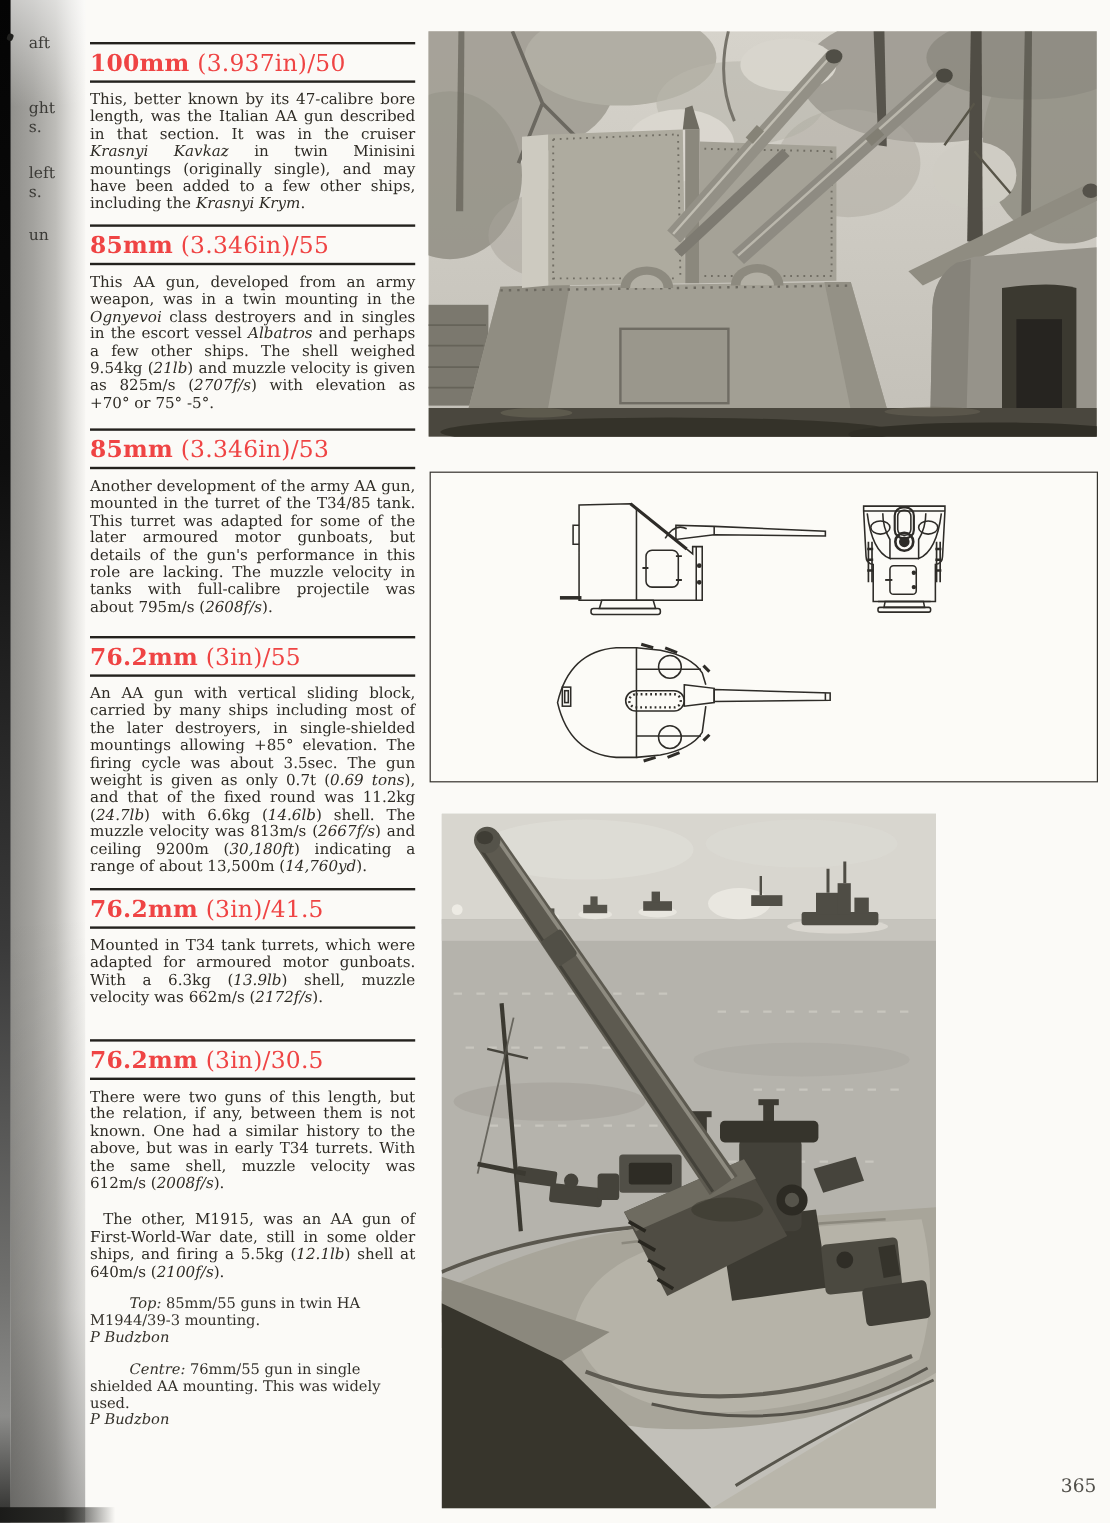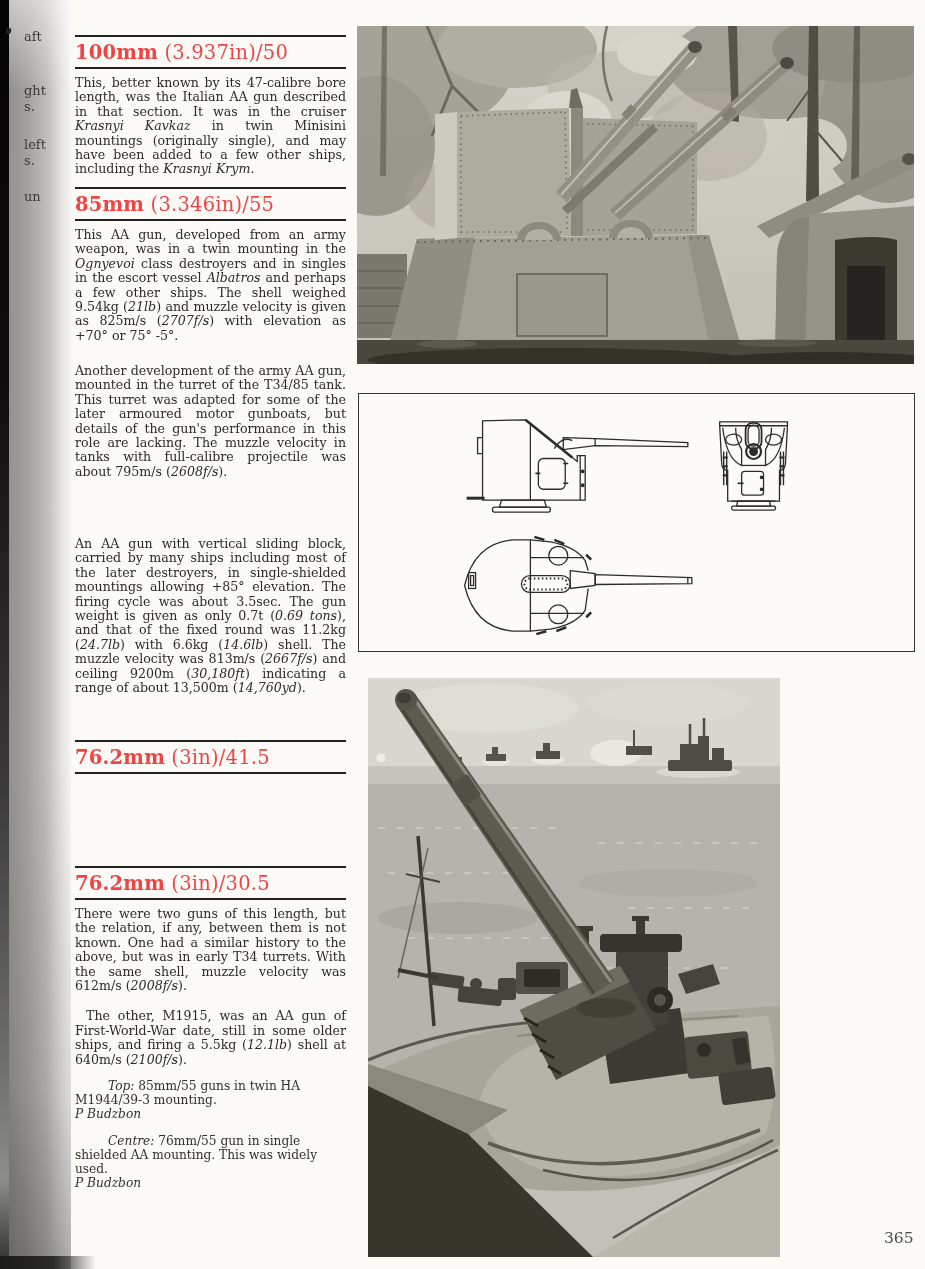--- a/index.html
+++ b/index.html
@@ -75,31 +75,38 @@
     </section>
 
     <section class="sec s1">
       <div class="headwrap">
         <span class="head"><span class="hb">85mm</span><span class="hrest"> (3.346in)/55</span></span>
       </div>
       <p class="bodyp"><span>This AA gun, developed from an army weapon, was in a twin mounting in the </span><span class="it">Ognyevoi</span><span> class destroyers and in singles in the escort vessel </span><span class="it">Albatros</span><span> and perhaps a few other ships. The shell weighed 9.54kg (</span><span class="it">21lb</span><span>) and muzzle velocity is given as 825m/s (</span><span class="it">2707f/s</span><span>) with elevation as +70° or 75° -5°.</span></p>
     </section>
 
     <section class="sec s2">
+      <div class="headwrap">
+        <span class="head"><span class="hb">85mm</span><span class="hrest"> (3.346in)/53</span></span>
+      </div>
       <p class="bodyp"><span>Another development of the army AA gun, mounted in the turret of the T34/85 tank. This turret was adapted for some of the later armoured motor gunboats, but details of the gun's performance in this role are lacking. The muzzle velocity in tanks with full-calibre projectile was about 795m/s (</span><span class="it">2608f/s</span><span>).</span></p>
     </section>
 
     <section class="sec s3">
+      <div class="headwrap">
+        <span class="head"><span class="hb">76.2mm</span><span class="hrest"> (3in)/55</span></span>
+      </div>
       <p class="bodyp"><span>An AA gun with vertical sliding block, carried by many ships including most of the later destroyers, in single-shielded mountings allowing +85° elevation. The firing cycle was about 3.5sec. The gun weight is given as only 0.7t (</span><span class="it">0.69 tons</span><span>), and that of the fixed round was 11.2kg (</span><span class="it">24.7lb</span><span>) with 6.6kg (</span><span class="it">14.6lb</span><span>) shell. The muzzle velocity was 813m/s (</span><span class="it">2667f/s</span><span>) and ceiling 9200m (</span><span class="it">30,180ft</span><span>) indicating a range of about 13,500m (</span><span class="it">14,760yd</span><span>).</span></p>
     </section>
 
     <section class="sec s4">
       <div class="headwrap">
         <span class="head"><span class="hb">76.2mm</span><span class="hrest"> (3in)/41.5</span></span>
       </div>
+      <p class="bodyp"><span>Mounted in T34 tank turrets, which were adapted for armoured motor gunboats. With a 6.3kg (</span><span class="it">13.9lb</span><span>) shell, muzzle velocity was 662m/s (</span><span class="it">2172f/s</span><span>).</span></p>
     </section>
 
     <section class="sec s5">
       <div class="headwrap">
         <span class="head"><span class="hb">76.2mm</span><span class="hrest"> (3in)/30.5</span></span>
       </div>
       <p class="bodyp"><span>There were two guns of this length, but the relation, if any, between them is not known. One had a similar history to the above, but was in early T34 turrets. With the same shell, muzzle velocity was 612m/s (</span><span class="it">2008f/s</span><span>).</span></p>
       <p class="bodyp"><span>The other, M1915, was an AA gun of First-World-War date, still in some older ships, and firing a 5.5kg (</span><span class="it">12.1lb</span><span>) shell at 640m/s (</span><span class="it">2100f/s</span><span>).</span></p>
     </section>
 

